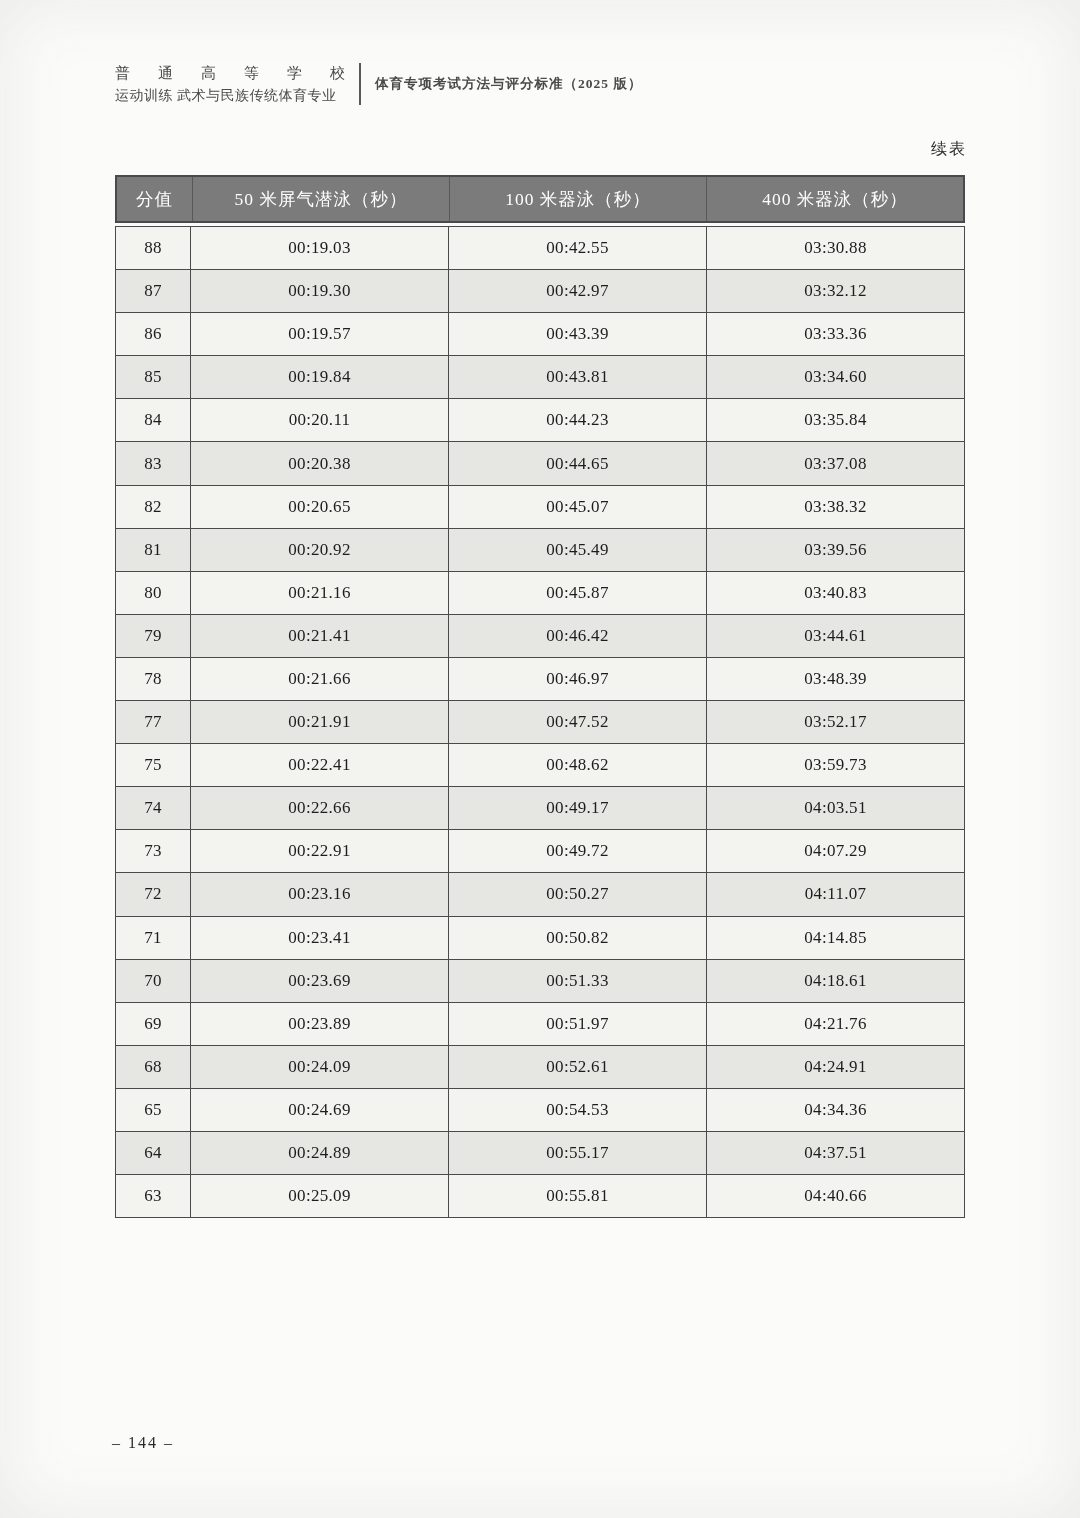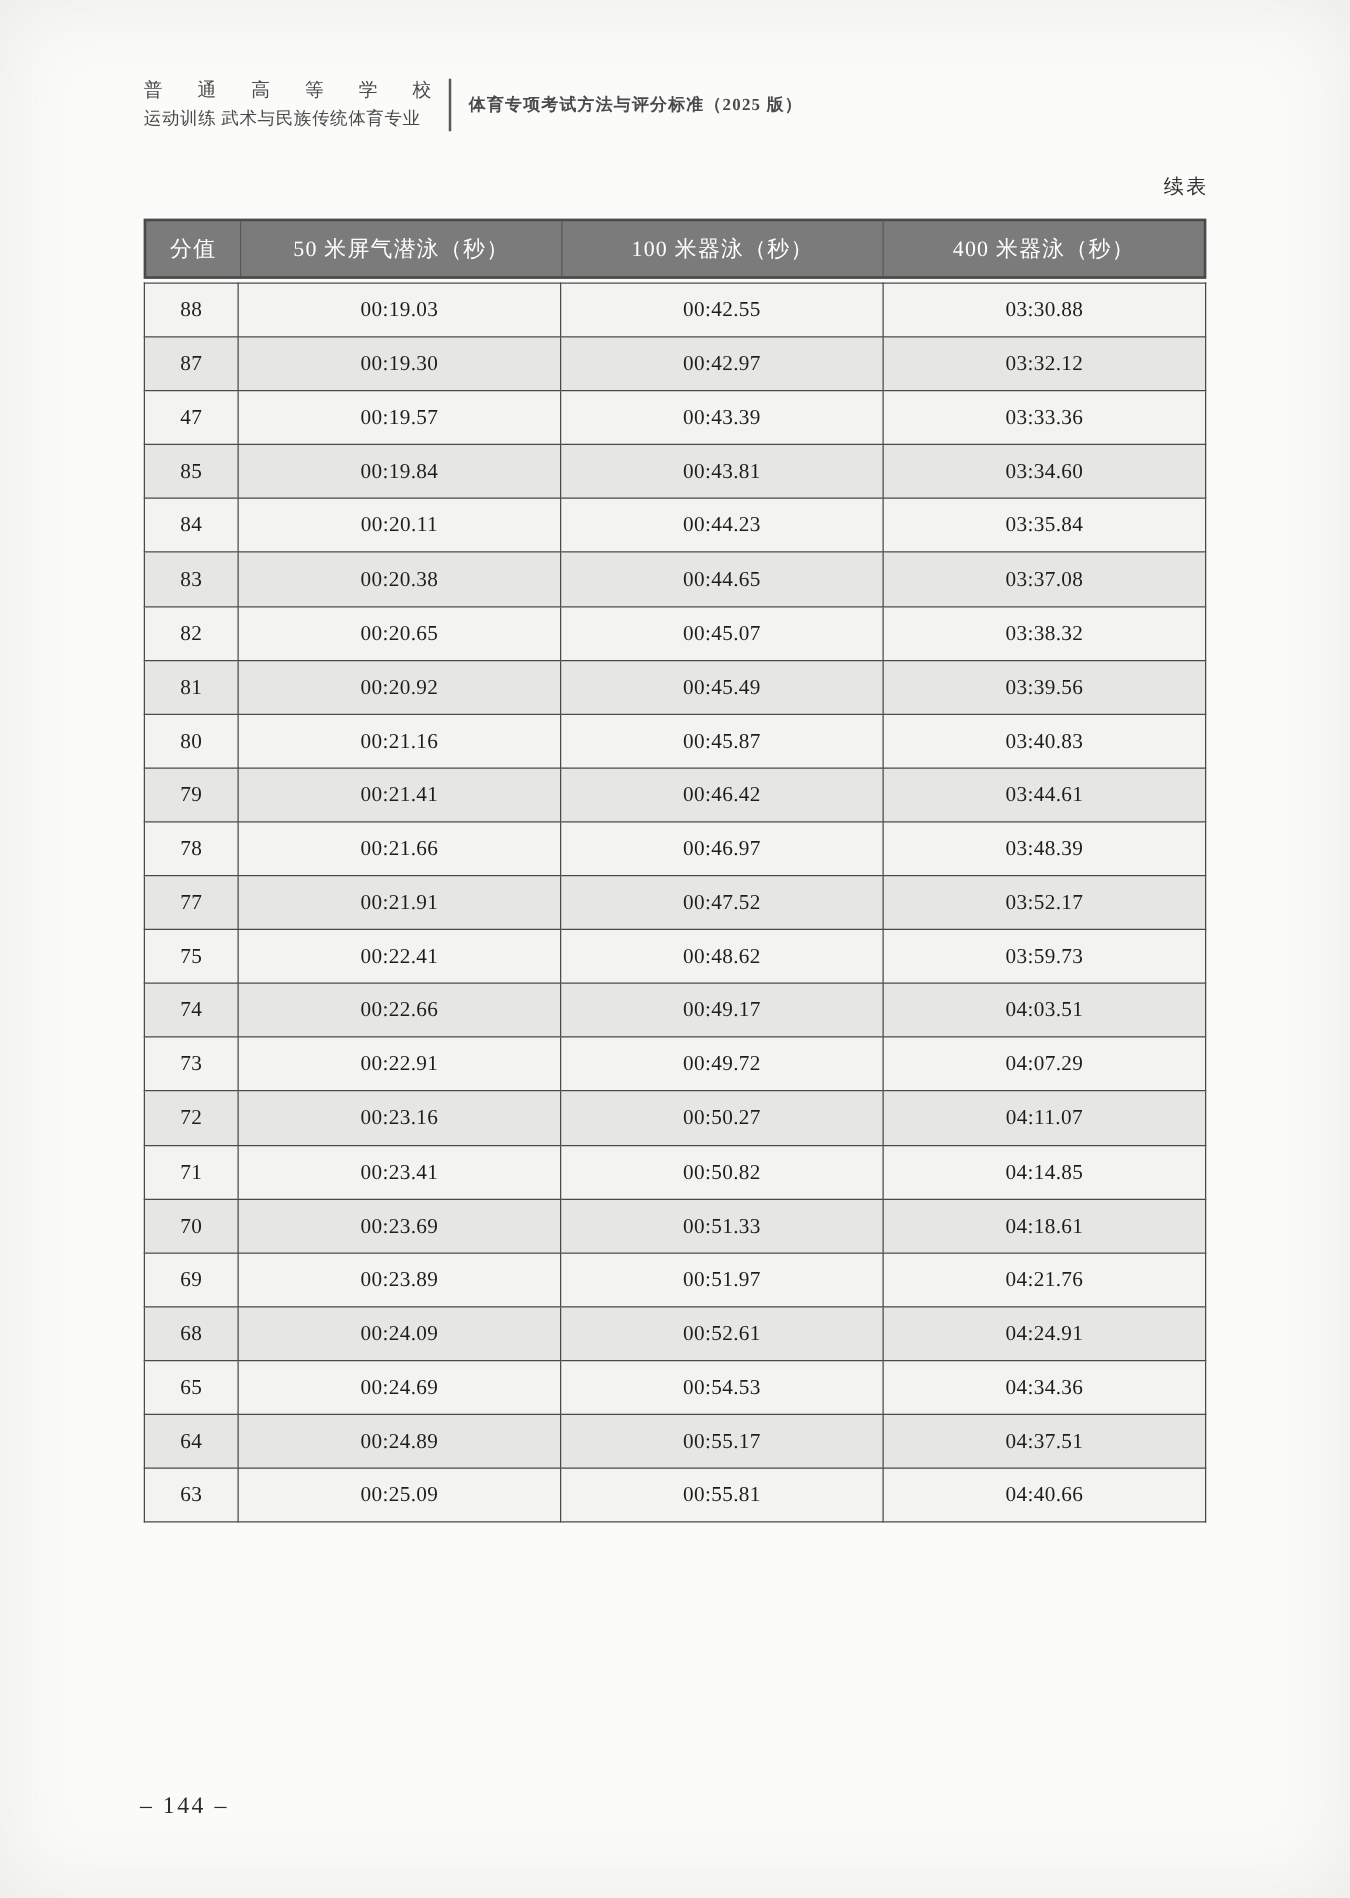--- a/index.html
+++ b/index.html
@@ -98,21 +98,21 @@
     color:var(--ink);
     letter-spacing:0.3px;
   }
   .tbl-body td.score{width:75px;}
   .tbl-body tr:nth-child(odd){background:var(--row-light);}
   .tbl-body tr:nth-child(even){background:var(--row-dark);}
   
   .page-footer{
     position:absolute;
     left:112px;top:1434px;
-    font-size:19px;
+    font-size:16px;
     color:#2a2a2a;
     letter-spacing:2px;
   }
 </style>
 </head>
 <body>
 
 <div class="page-header">
   <div class="ph-left">
     <div class="ph-line1">普通高等学校</div>
@@ -139,21 +139,21 @@
           <td>00:42.55</td>
           <td>03:30.88</td>
         </tr>
         <tr>
           <td class="score">87</td>
           <td>00:19.30</td>
           <td>00:42.97</td>
           <td>03:32.12</td>
         </tr>
         <tr>
-          <td class="score">47</td>
+          <td class="score">86</td>
           <td>00:19.57</td>
           <td>00:43.39</td>
           <td>03:33.36</td>
         </tr>
         <tr>
           <td class="score">85</td>
           <td>00:19.84</td>
           <td>00:43.81</td>
           <td>03:34.60</td>
         </tr>

